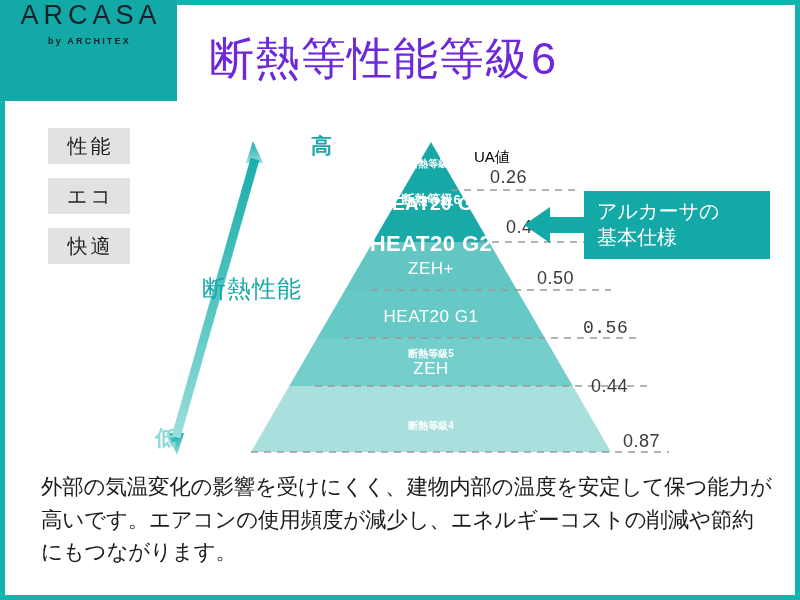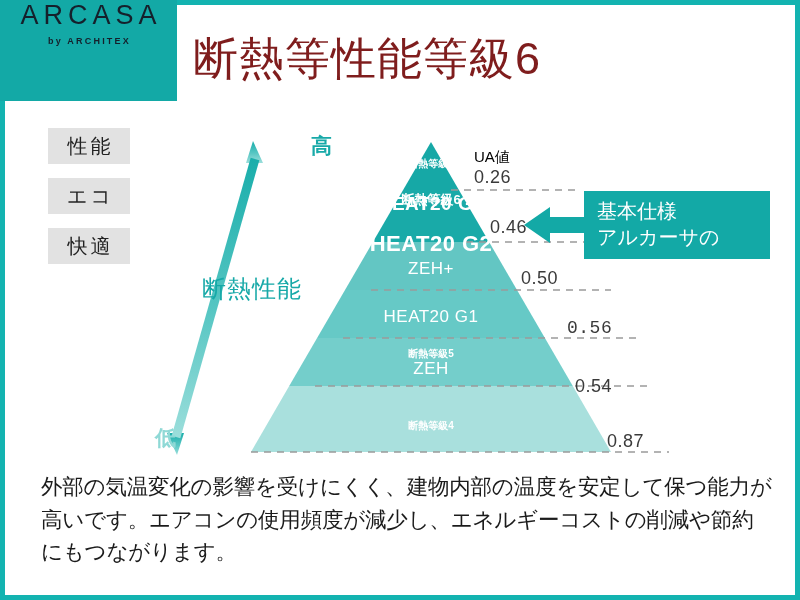--- a/index.html
+++ b/index.html
@@ -31,23 +31,23 @@
   }
   #logo-sub {
     margin-top: 5px;
     font-size: 9px; letter-spacing: 2.2px;
     color: #15202b; font-weight: 700;
     padding-left: 2px;
   }
 
   
   #title {
-    position: absolute; left: 188px; top: 24px;
+    position: absolute; left: 204px; top: 24px;
     font-size: 45px; font-weight: 500;
-    color: #7f1d1d; letter-spacing: 1px;
+    color: #6d28d9; letter-spacing: 1px;
     white-space: nowrap;
   }
 
   
   #tags { position: absolute; left: 43px; top: 123px; }
   .tag {
     width: 82px; height: 36px;
     background: #e2e2e2;
     color: #222; font-size: 20px;
     display: flex; align-items: center; justify-content: center;
@@ -83,20 +83,21 @@
   .bl-plain { font-size: 17px; font-weight: 400; letter-spacing: .5px; }
 
   
   #ua-head {
     position: absolute; left: 469px; top: 143px;
     font-size: 15px; color: #000000;
   }
   .ua-val {
     position: absolute; font-size: 18px; color: #3a3a3a;
     letter-spacing: .5px;
+    margin-left: 16px;
   }
 
   
   #callout {
     position: absolute; left: 579px; top: 186px;
     width: 186px; height: 68px;
     background: #13a9a6;
     display: flex; flex-direction: column;
     justify-content: center;
     padding-left: 13px;
@@ -187,26 +188,26 @@
   </div>
   <div class="band-label" style="left:246px; top:415px; width:360px;">
     <div class="bl-jp">断熱等級4</div>
   </div>
 
   <div id="ua-head">UA値</div>
   <div class="ua-val" style="left:469px; top:162px;">0.26</div>
   <div class="ua-val" style="left:485px; top:212px;">0.46</div>
   <div class="ua-val" style="left:516px; top:263px;text-align:right;">0.50</div>
   <div class="ua-val" style="left:562px; top:313px;font-family:Liberation Mono, monospace;">0.56</div>
-  <div class="ua-val" style="left:570px; top:371px;">0.54</div>
+  <div class="ua-val" style="left:570px; top:371px;">0.44</div>
   <div class="ua-val" style="left:602px; top:426px;">0.87</div>
 
   <svg id="callout-arrow" viewBox="0 0 66 44">
     <path d="M0 22 L26 4 L26 14 L66 14 L66 30 L26 30 L26 40 Z" fill="#13a9a6"></path>
   </svg>
   <div id="callout">
+    <div class="callout-line">アルカーサの</div>
     <div class="callout-line">基本仕様</div>
-    <div class="callout-line">アルカーサの</div>
   </div>
 
   <div id="desc">外部の気温変化の影響を受けにくく、建物内部の温度を安定して保つ能力が高いです。エアコンの使用頻度が減少し、エネルギーコストの削減や節約にもつながります。</div>
 
 </div>
 
 </body></html>

